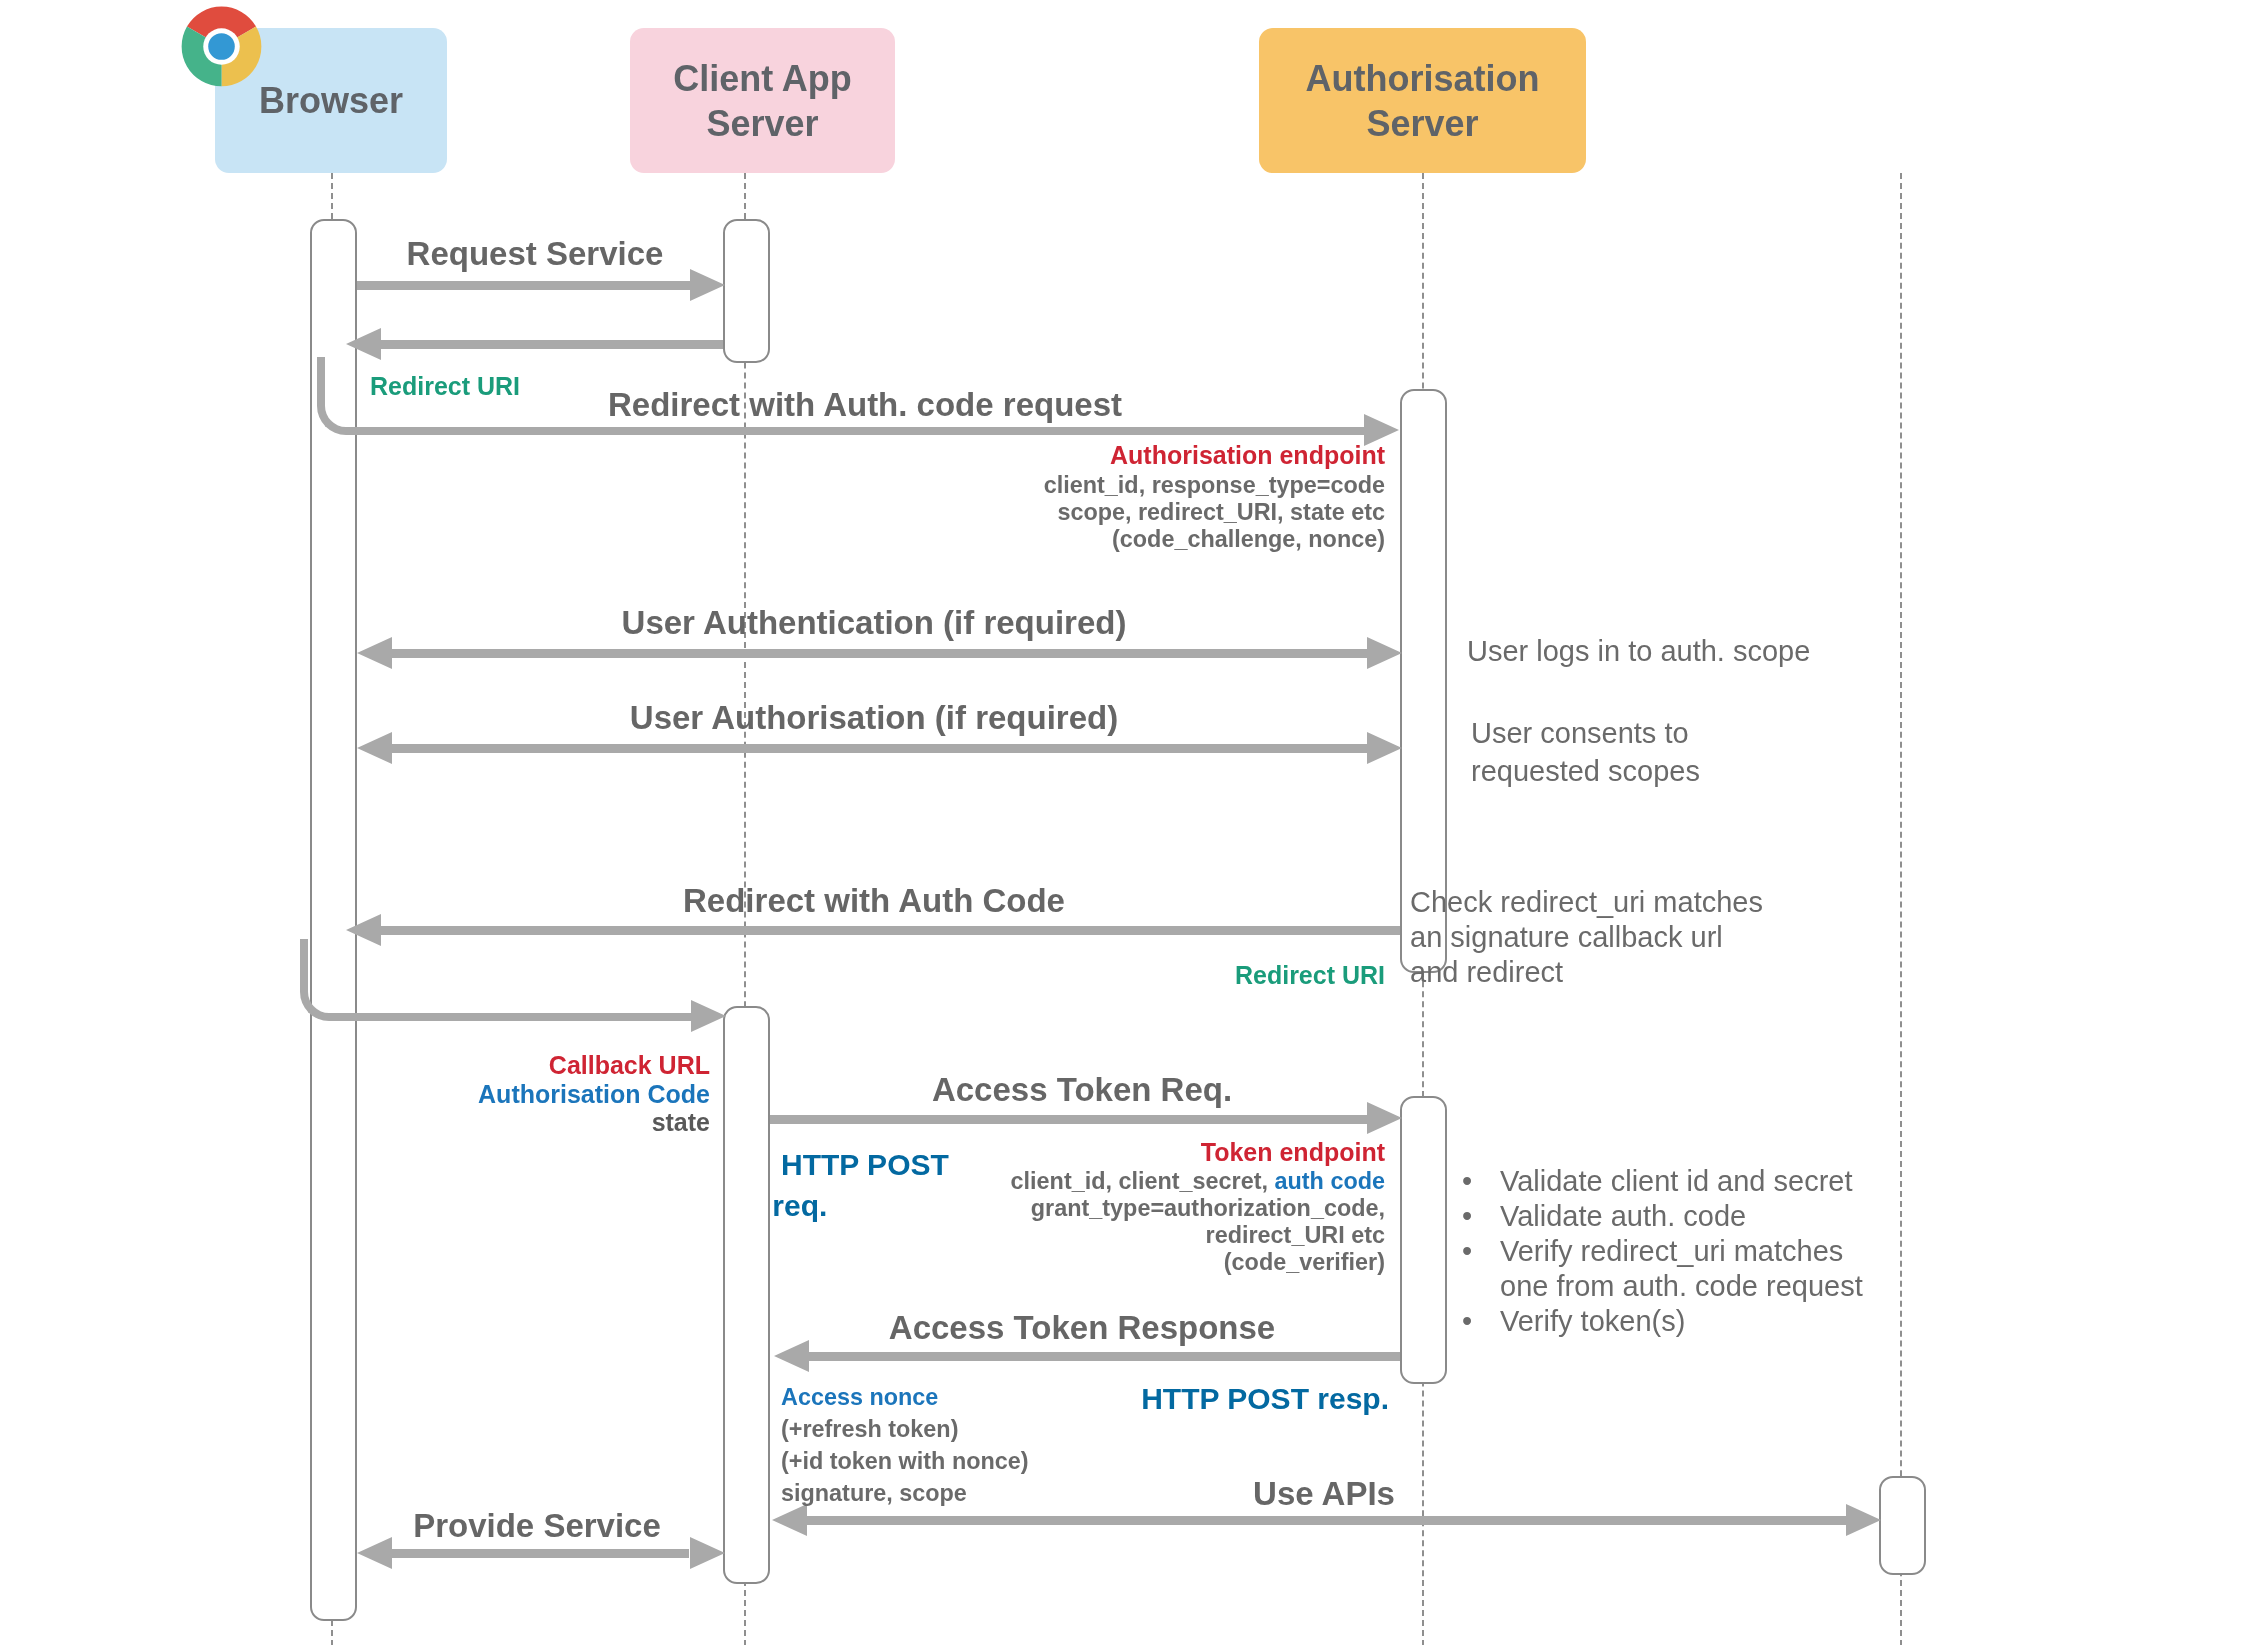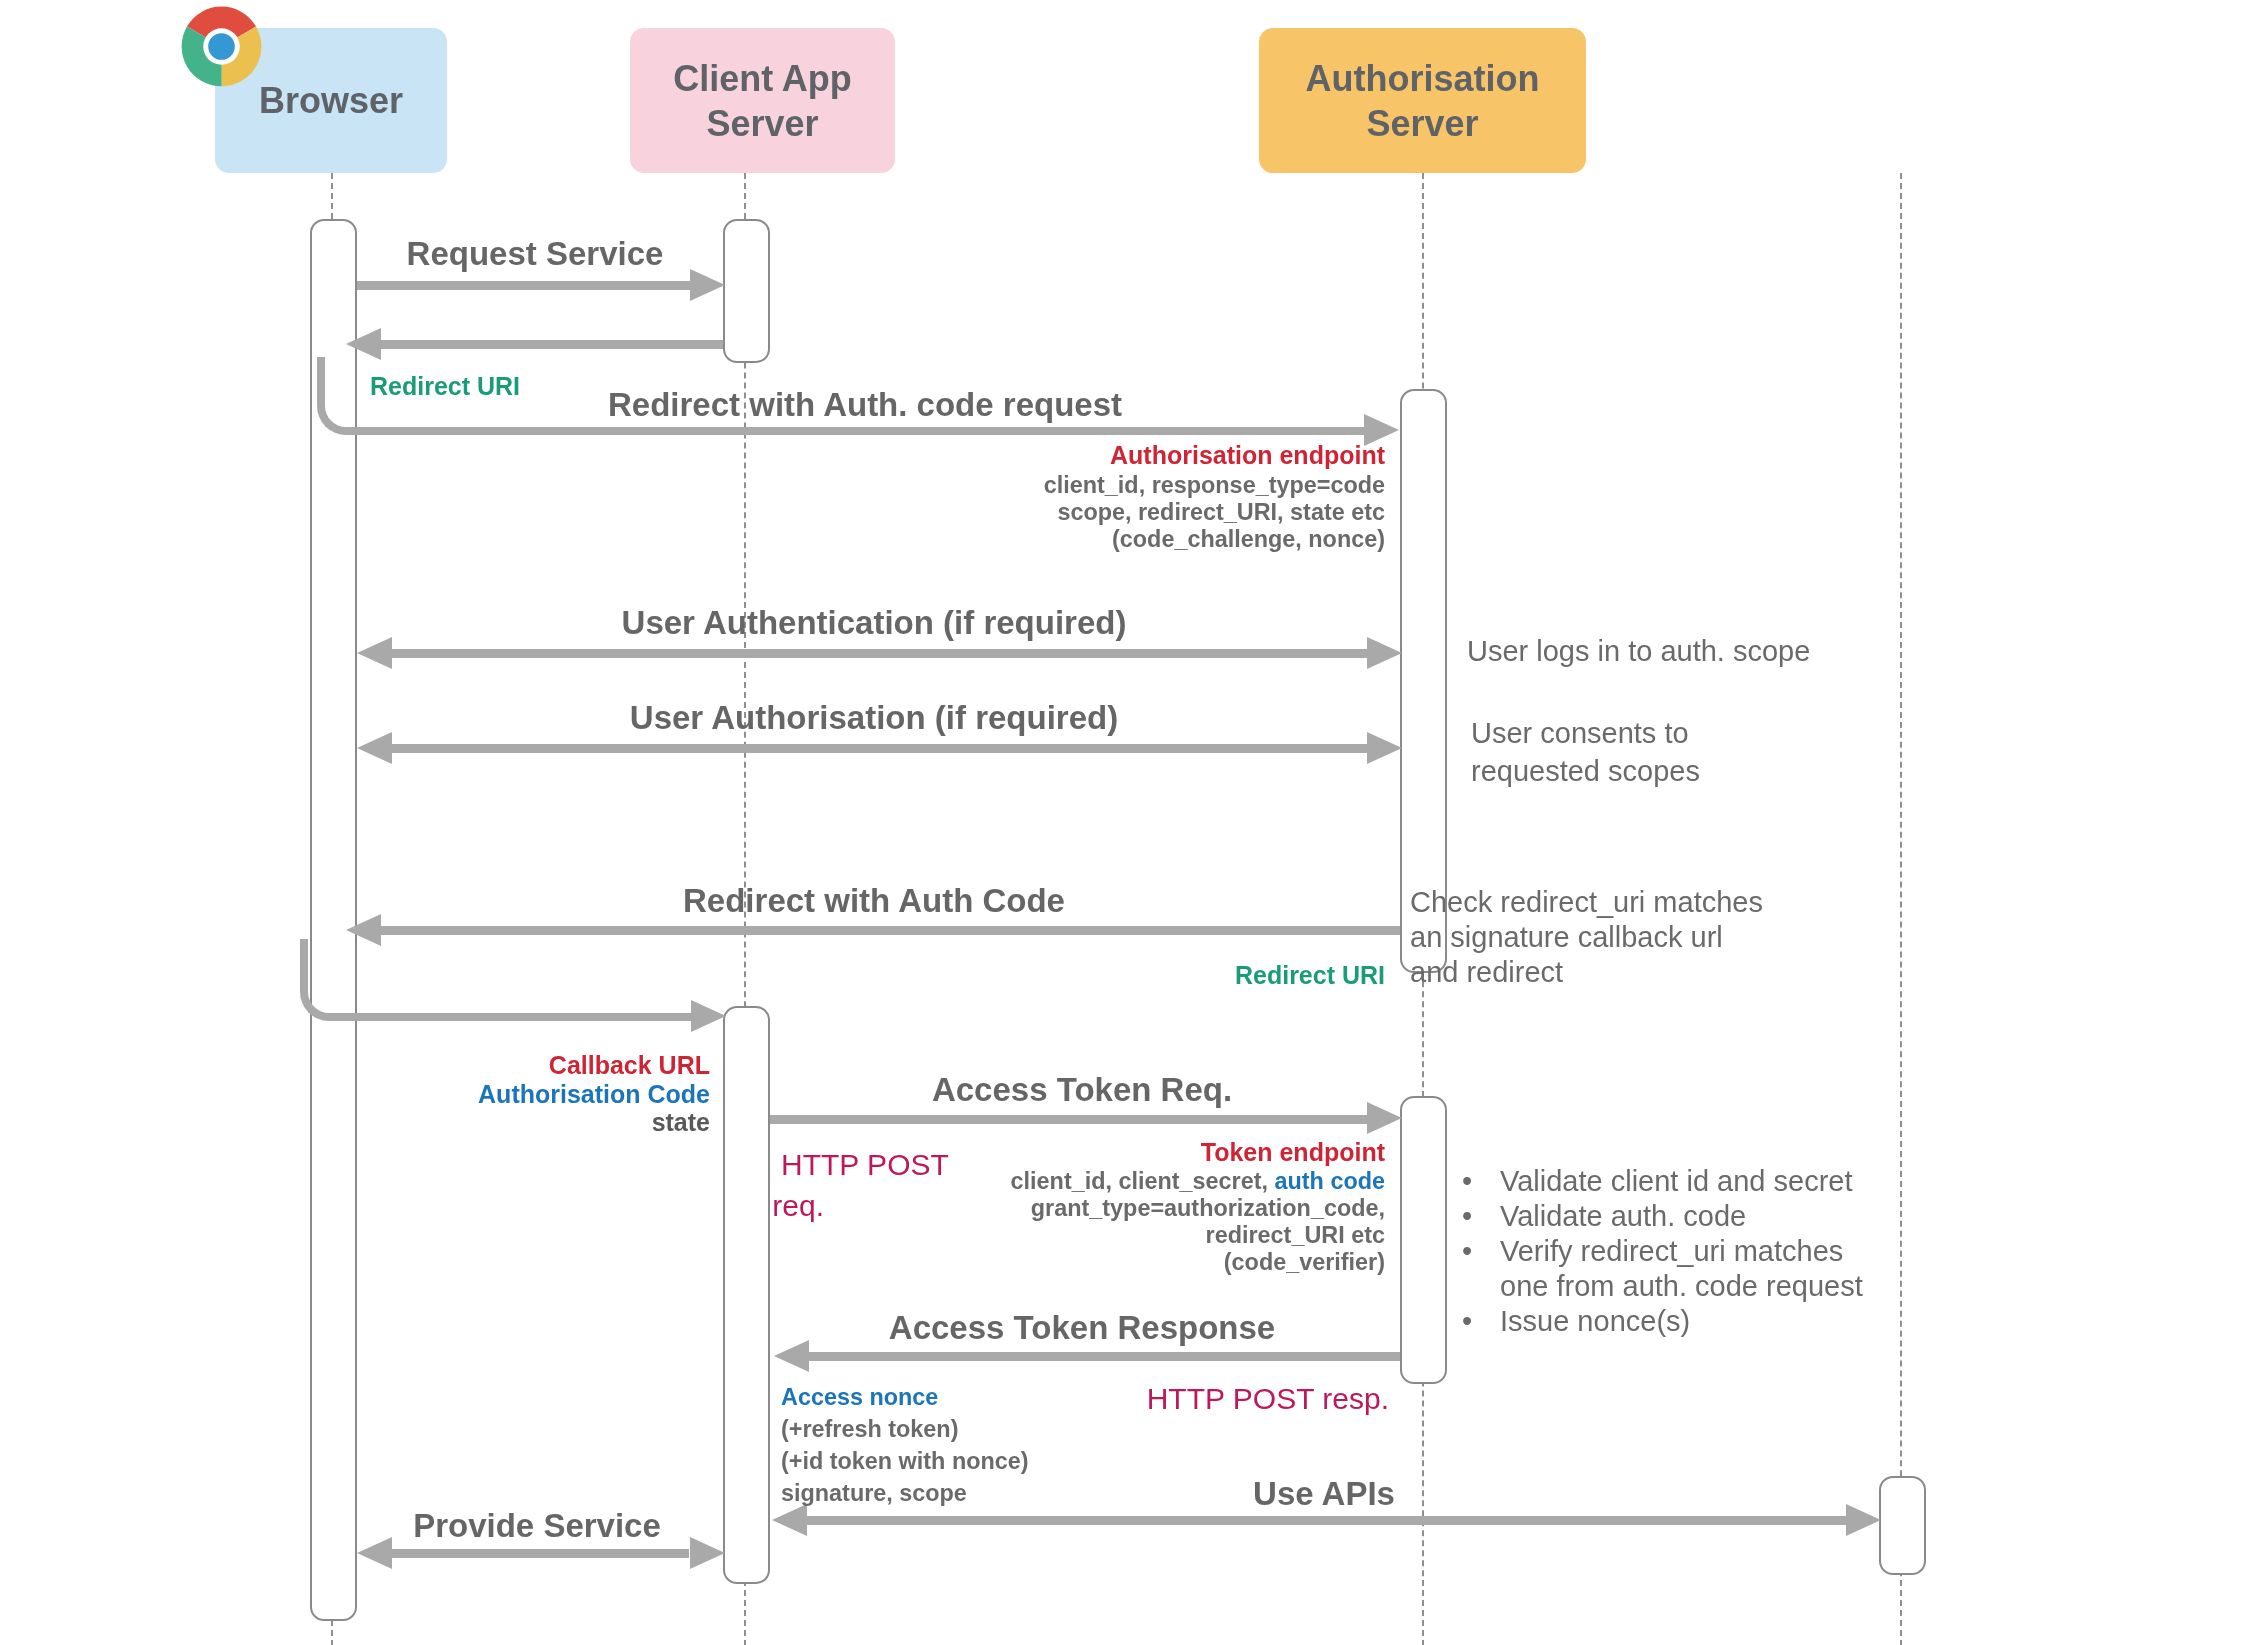--- a/index.html
+++ b/index.html
@@ -37,21 +37,21 @@
     color:#666666; white-space:nowrap; z-index:4; }
   .note { position:absolute; font-size:29px; color:#6a6a6a; white-space:nowrap; z-index:4; line-height:35px; }
   .small { position:absolute; font-size:23.4px; font-weight:bold; color:#6a6a6a;
     white-space:nowrap; z-index:4; line-height:27px; }
   .tag { position:absolute; font-size:25px; font-weight:bold; white-space:nowrap; z-index:4; line-height:28.6px; }
   .right { text-align:right; }
   .teal { color:#1a9c7b; }
   .red  { color:#cf2433; }
   .blue { color:#1b75bb; }
   .gray { color:#595959; }
-  .pinkbig { position:absolute; font-size:30px; font-weight:normal; color:#be185d;
+  .pinkbig { position:absolute; font-size:30px; font-weight:bold; color:#0369a1;
     white-space:nowrap; z-index:4; line-height:41px; }
   .bullets { position:absolute; font-size:29px; color:#6a6a6a; z-index:4; line-height:35px; white-space:nowrap; }
   .bullets .dot { display:inline-block; width:38px; text-align:left; }
   .bullets .nodot .dot { visibility:hidden; }
 </style>
 </head>
 <body>
 
 <div id="stage">
 
@@ -149,21 +149,21 @@
     <div>grant_type=authorization_code,</div>
     <div>redirect_URI etc</div>
     <div>(code_verifier)</div>
   </div>
 
   <div class="bullets" style="left:1462px;top:1164px">
     <div><span class="dot">•</span><span>Validate client id and secret</span></div>
     <div><span class="dot">•</span><span>Validate auth. code</span></div>
     <div><span class="dot">•</span><span>Verify redirect_uri matches</span></div>
     <div class="nodot"><span class="dot">•</span><span>one from auth. code request</span></div>
-    <div><span class="dot">•</span><span>Issue nonce(s)</span></div>
+    <div><span class="dot">•</span><span>Verify token(s)</span></div>
   </div>
 
   <div class="head l" style="left:774px;top:1340px"></div>
   <div class="bar" style="left:809px;top:1352px;width:591px"></div>
   <div class="msg" style="left:1082px;top:1309px">Access Token Response</div>
   <div class="pinkbig right" style="right:861px;top:1378px">HTTP POST resp.</div>
   <div class="small" style="left:781px;top:1381px;line-height:32px">
     <div class="blue">Access nonce</div>
     <div>(+refresh token)</div>
     <div>(+id token with nonce)</div>

